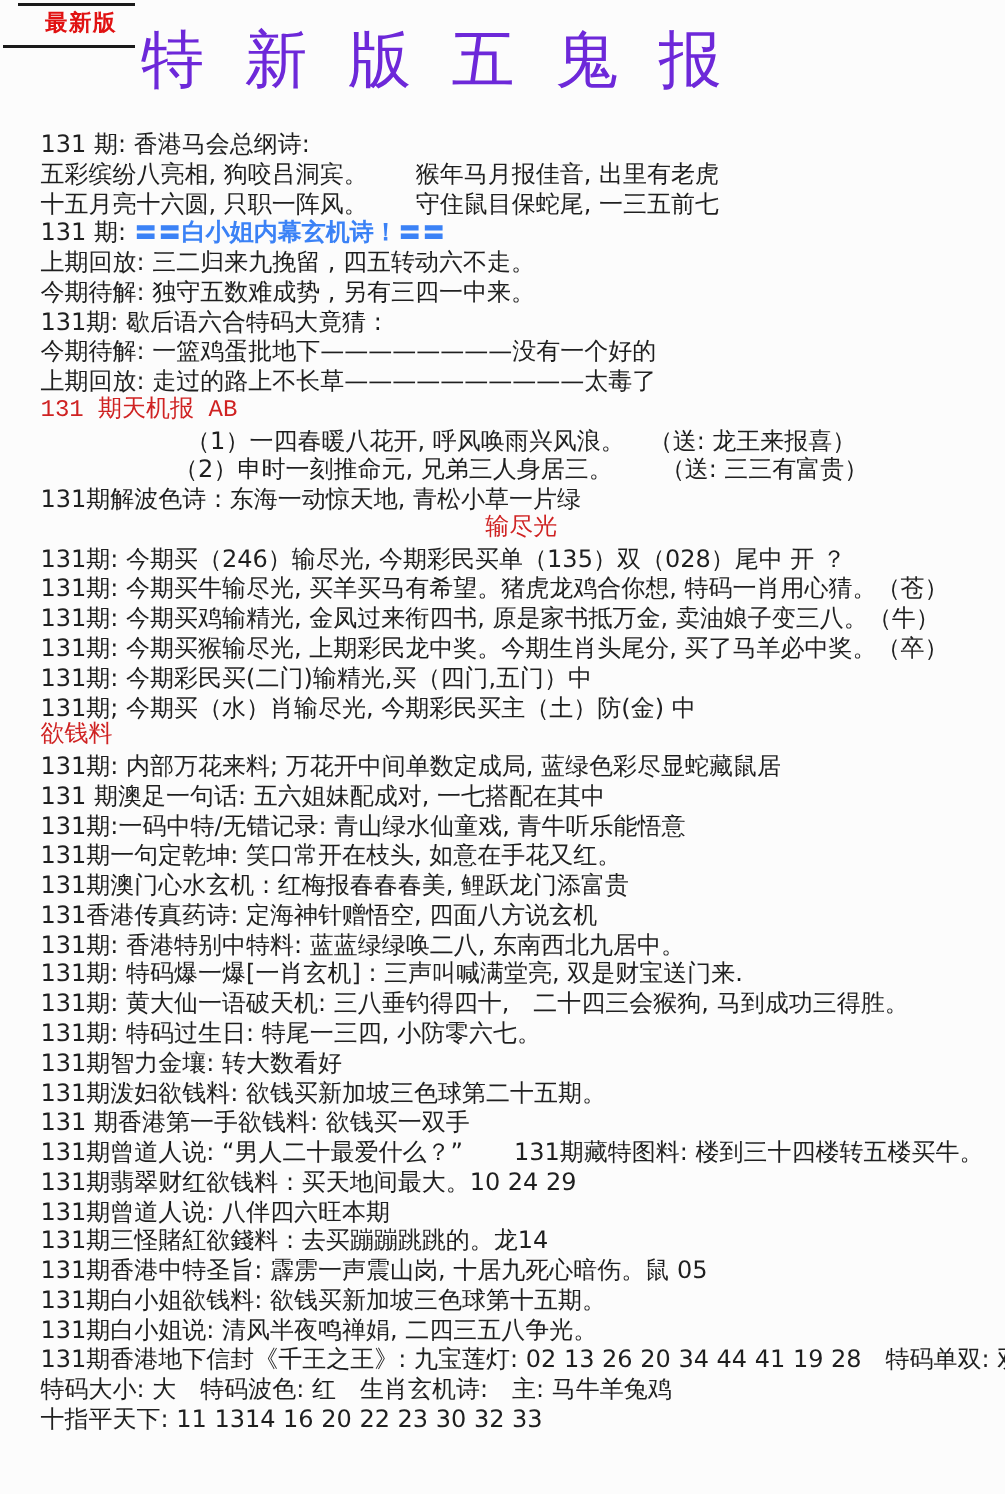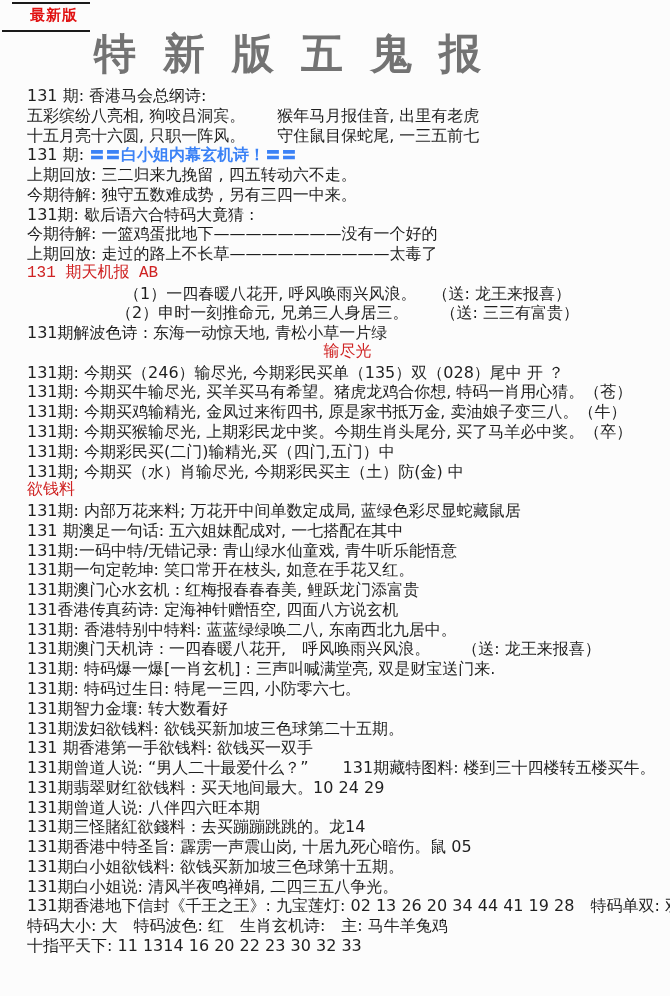--- a/index.html
+++ b/index.html
@@ -14,24 +14,24 @@
   .masthead{position:absolute;top:0;left:0;width:670px;height:86px;}
   .rule{position:absolute;border-top:2px solid #1a1a1a;height:0;}
   .rule-top{top:2px;left:12px;width:78px;}
   .rule-bottom{top:30px;left:2px;width:88px;}
   .badge{
     position:absolute;top:6px;left:30px;
     color:#e11212;font-size:15px;font-weight:bold;
     letter-spacing:1px;white-space:nowrap;
   }
   .title{
-    position:absolute;top:26px;left:94px;margin:0;
-    color:#737373;
+    position:absolute;top:12px;left:94px;margin:0;
+    color:#6d28d9;
     font-family:"DejaVu Serif",serif;
-    font-size:42px;font-weight:bold;
+    font-size:42px;font-weight:normal;
     letter-spacing:27px;white-space:nowrap;
   }
   .content{position:absolute;top:86px;left:0;width:670px;}
   .line{
     height:19.78px;line-height:19.78px;
     padding-left:27px;
     font-size:16px;
     white-space:nowrap;
     overflow:hidden;
   }
@@ -73,22 +73,22 @@
   <div class="line">131期: 今期彩民买(二门)输精光,买（四门,五门）中</div>
   <div class="line">131期; 今期买（水）肖输尽光, 今期彩民买主（土）防(金) 中</div>
   <div class="line red">欲钱料</div>
   <div class="line">131期: 内部万花来料; 万花开中间单数定成局, 蓝绿色彩尽显蛇藏鼠居</div>
   <div class="line">131 期澳足一句话: 五六姐妹配成对, 一七搭配在其中</div>
   <div class="line">131期:一码中特/无错记录: 青山绿水仙童戏, 青牛听乐能悟意</div>
   <div class="line">131期一句定乾坤: 笑口常开在枝头, 如意在手花又红。</div>
   <div class="line">131期澳门心水玄机 : 红梅报春春春美, 鲤跃龙门添富贵</div>
   <div class="line">131香港传真药诗: 定海神针赠悟空, 四面八方说玄机</div>
   <div class="line"><span>131期: 香港特别中特料: </span><span class="u">蓝蓝绿绿</span><span>唤二八, 东南西北九居中。</span></div>
-  <div class="line">131期澳门天机诗 : 一四春暖八花开,　呼风唤雨兴风浪。　　（送: 龙王来报喜）</div>
   <div class="line">131期: 特码爆一爆[一肖玄机] : 三声叫喊满堂亮, 双是财宝送门来.</div>
+  <div class="line">131期: 黄大仙一语破天机: 三八垂钓得四十,　二十四三会猴狗, 马到成功三得胜。</div>
   <div class="line">131期: 特码过生日: 特尾一三四, 小防零六七。</div>
   <div class="line">131期智力金壤: 转大数看好</div>
   <div class="line">131期泼妇欲钱料: 欲钱买新加坡三色球第二十五期。</div>
   <div class="line">131 期香港第一手欲钱料: 欲钱买一双手</div>
   <div class="line"><span>131期曾道人说: “男人二十最爱什么？”</span><span class="gap"></span><span>131期藏特图料: 楼到三十四楼转五楼买牛。</span></div>
   <div class="line">131期翡翠财红欲钱料 : 买天地间最大。10 24 29</div>
   <div class="line">131期曾道人说: 八伴四六旺本期</div>
   <div class="line">131期三怪賭紅欲錢料 : 去买蹦蹦跳跳的。龙14</div>
   <div class="line">131期香港中特圣旨: 霹雳一声震山岗, 十居九死心暗伤。鼠 05</div>
   <div class="line">131期白小姐欲钱料: 欲钱买新加坡三色球第十五期。</div>

